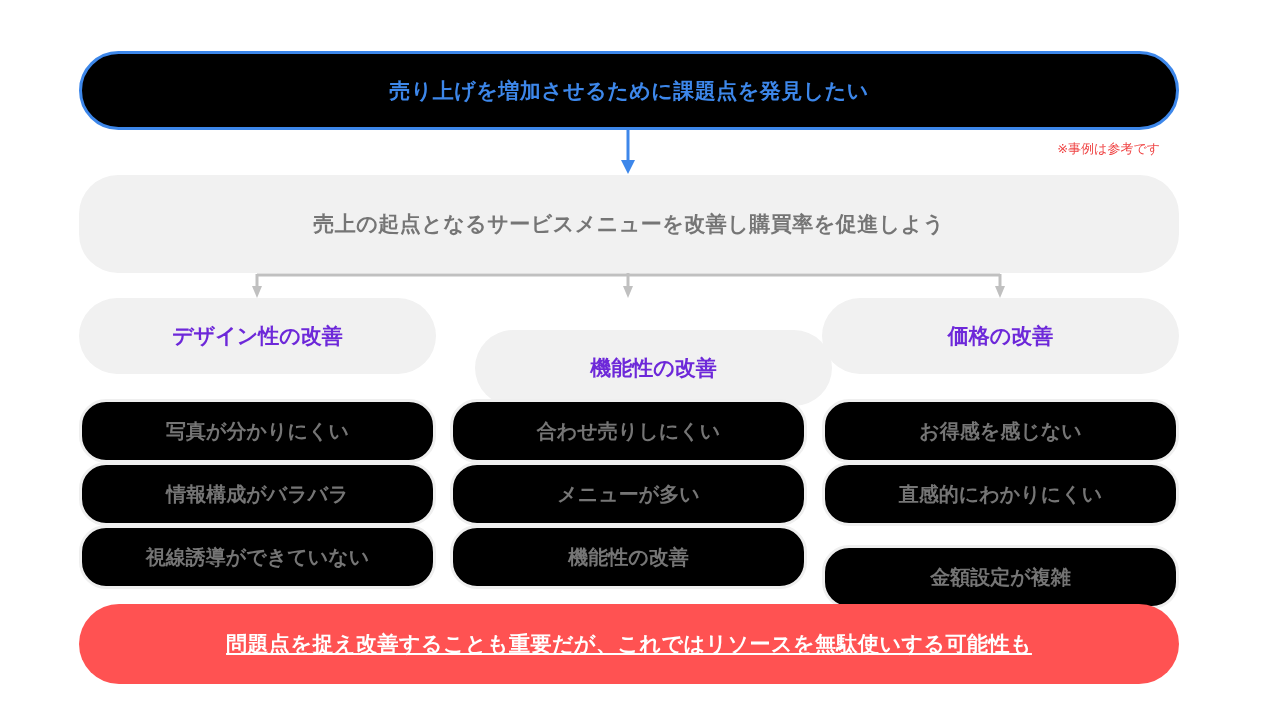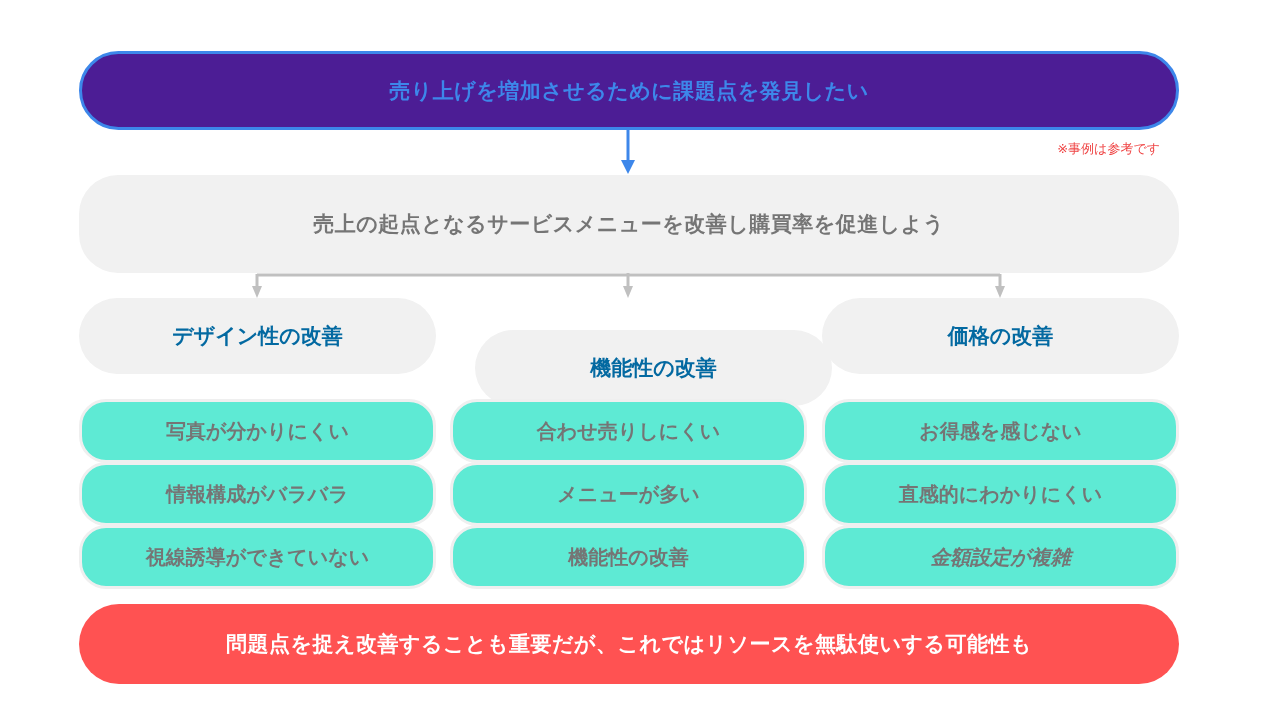--- a/index.html
+++ b/index.html
@@ -3,49 +3,49 @@
 <meta charset="utf-8">
 <style>
   html, body { margin: 0; padding: 0; }
   body {
     width: 1280px; height: 727px; background: #ffffff; position: relative; overflow: hidden;
     font-family: "DejaVu Sans", "Liberation Sans", sans-serif;
   }
   .abs { position: absolute; box-sizing: border-box; }
   .goal {
     left: 79px; top: 51px; width: 1100px; height: 79px;
-    border: 3px solid #3d87ea; border-radius: 40px; background: #4c1d95;
+    border: 3px solid #3d87ea; border-radius: 40px; background: #000000;
     display: flex; align-items: center; justify-content: center;
     color: #3d87ea; font-size: 21px; font-weight: bold; letter-spacing: 0.5px;
   }
   .note {
     left: 980px; top: 140px; width: 180px; text-align: right;
     font-size: 13px; color: #ef4444;
   }
   .strategy {
     left: 79px; top: 175px; width: 1100px; height: 98px;
     background: #f1f1f1; border-radius: 39px;
     display: flex; align-items: center; justify-content: center;
     color: #757575; font-size: 21px; font-weight: bold; letter-spacing: 0.5px;
   }
   .cat {
     top: 298px; width: 357px; height: 76px; background: #f1f1f1; border-radius: 38px;
     display: flex; align-items: center; justify-content: center;
-    color: #0369a1; font-size: 21px; font-weight: bold;
+    color: #6d28d9; font-size: 21px; font-weight: bold;
   }
   .issue {
-    width: 357px; height: 64px; background: #5eead4; border: 3px solid #efefef; border-radius: 27px;
+    width: 357px; height: 64px; background: #000000; border: 3px solid #efefef; border-radius: 27px;
     display: flex; align-items: center; justify-content: center;
     color: #757575; font-size: 20px; font-weight: bold;
   }
   .alert {
     left: 79px; top: 604px; width: 1100px; height: 80px;
     background: #ff5252; border-radius: 40px;
     display: flex; align-items: center; justify-content: center;
-    color: #ffffff; font-size: 21px; font-weight: bold; letter-spacing: 0.5px;
+    color: #ffffff; font-size: 21px; font-weight: bold; letter-spacing: 0.5px; text-decoration: underline;
   }
   svg.connectors { position: absolute; left: 0; top: 0; }
 </style>
 </head>
 <body>
 
 <svg class="connectors" width="1280" height="727">
 
   <g>
     <line x1="628" y1="130" x2="628" y2="163" stroke="#3d87ea" stroke-width="3"></line>
@@ -101,19 +101,19 @@
 
 <div class="abs cat" style="left:822px;">
   <span>価格の改善</span>
 </div>
 <div class="abs issue" style="left:822px; top:399px;">
   <span>お得感を感じない</span>
 </div>
 <div class="abs issue" style="left:822px; top:462px;">
   <span>直感的にわかりにくい</span>
 </div>
-<div class="abs issue" style="left:822px; top:525px;font-style:italic;">
+<div class="abs issue" style="left:822px; top:545px;">
   <span>金額設定が複雑</span>
 </div>
 
 <div class="abs alert">
   <span>問題点を捉え改善することも重要だが、これではリソースを無駄使いする可能性も</span>
 </div>
 
 </body></html>

